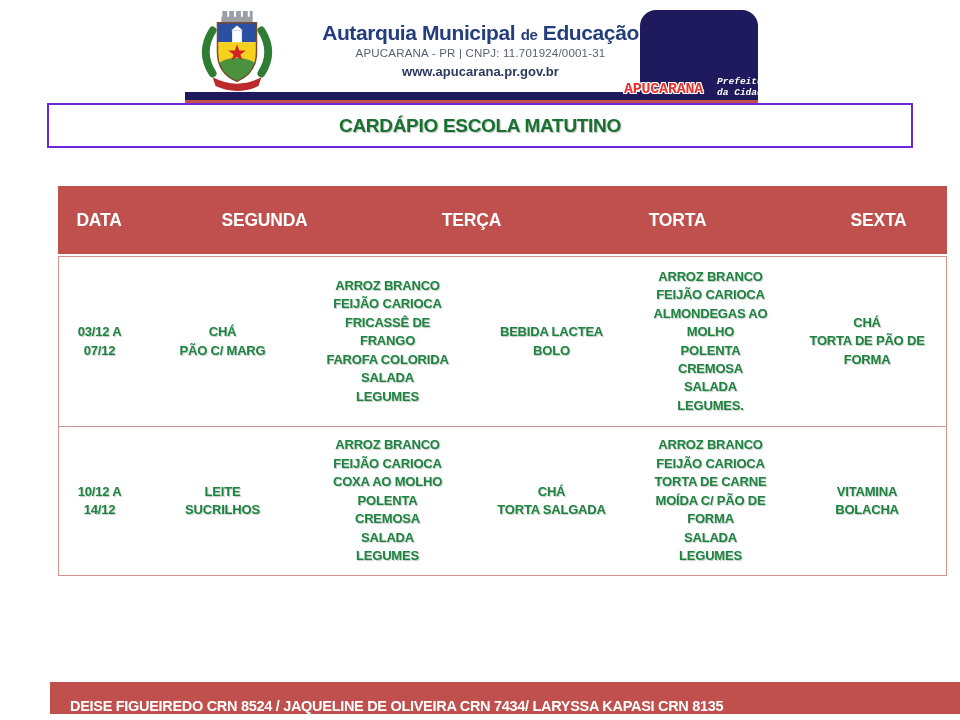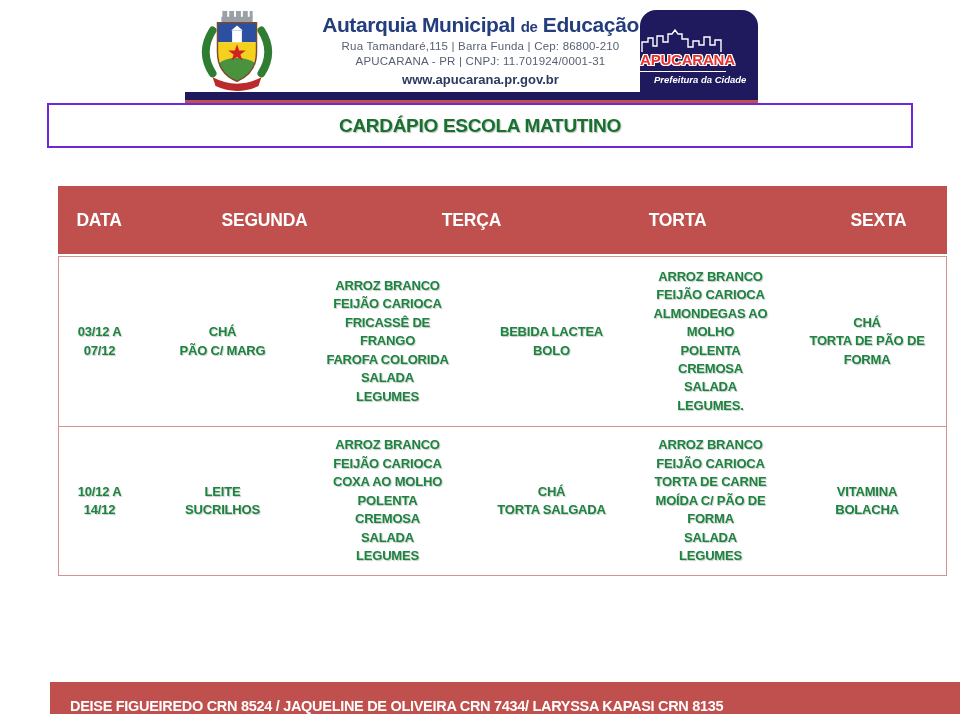--- a/index.html
+++ b/index.html
@@ -14,22 +14,22 @@
   .org-block { flex:1; text-align:center; line-height:1.18; }
   .org-title { font-weight:bold; font-size:21px; color:#233d7d; letter-spacing:-0.4px; }
   .org-title .de { font-size:15px; }
   .org-address { font-size:11.5px; color:#575f73; letter-spacing:0.2px; margin-top:2px; }
   .org-site { font-size:13px; font-weight:bold; color:#2c3a60; margin-top:3px; }
   .bar-navy { position:absolute; left:0; top:84px; width:100%; height:8px; background:#1f1a5e; }
   .bar-red  { position:absolute; left:0; top:92px; width:100%; height:5px; background:#c0504d; }
 
   
   .city-logo { position:absolute; right:0; top:2px; width:118px; height:88px; background:#1f1a5e;
-               border-radius:16px 16px 4px 4px; z-index:2; display:flex; flex-direction:column;
-               align-items:flex-start; justify-content:center; padding-top:6px; }
+               border-radius:16px 16px 4px 4px; z-index:2; display:flex; flex-direction:row;
+               align-items:flex-end; justify-content:center; padding-top:6px;font-family:Liberation Mono, monospace; }
   .skyline { width:100px; height:24px; }
   .city-name { font-size:15px; font-weight:bold; color:#e8322e; letter-spacing:-0.2px; margin-top:-2px;
                text-shadow:-1px 0 #fff, 1px 0 #fff, 0 -1px #fff, 0 1px #fff, 1px 1px #fff, -1px -1px #fff, 1px -1px #fff, -1px 1px #fff; }
   .city-divider { width:86px; height:1px; background:#fff; margin:3px 0 2px 0; }
   .city-tagline { font-size:9.5px; font-style:italic; font-weight:bold; color:#fff;margin-left:14px; }
 
   
   .title-box { position:absolute; left:47px; top:103px; width:866px; height:45px; background:#fff;
                border:2px solid #6d28d9; display:flex; align-items:center; justify-content:center; }
   .title-box span { font-size:19px; font-weight:bold; color:#17722f; letter-spacing:-0.3px;
@@ -90,21 +90,20 @@
 
         <path d="M20,70 q25,13 50,0 l-3,9 q-22,10 -44,0 Z" fill="#bb2b2b"></path>
       </svg>
 
       <div class="org-block">
         <div class="org-title">
           <span>Autarquia Municipal</span>
           <span class="de">de</span>
           <span>Educação</span>
         </div>
-        <div class="org-address">Rua Tamandaré,115 | Barra Funda | Cep: 86800-210</div>
         <div class="org-address">APUCARANA - PR | CNPJ: 11.701924/0001-31</div>
         <div class="org-site">www.apucarana.pr.gov.br</div>
       </div>
 
       <div class="city-logo">
         <svg class="skyline" viewBox="0 0 100 24">
           <path d="M2,23 V13 h6 v-4 h5 v8 h4 V7 h6 v6 h5 V5 h4 l3,-4 3,4 h4 v5 h6 v8 h5 v-6 h6 v4 h5 V8 h6 v8 h5 v-5 h6 v12" fill="none" stroke="#ffffff" stroke-width="1.4"></path>
         </svg>
         <div class="city-name">APUCARANA</div>
         <div class="city-divider"></div>

